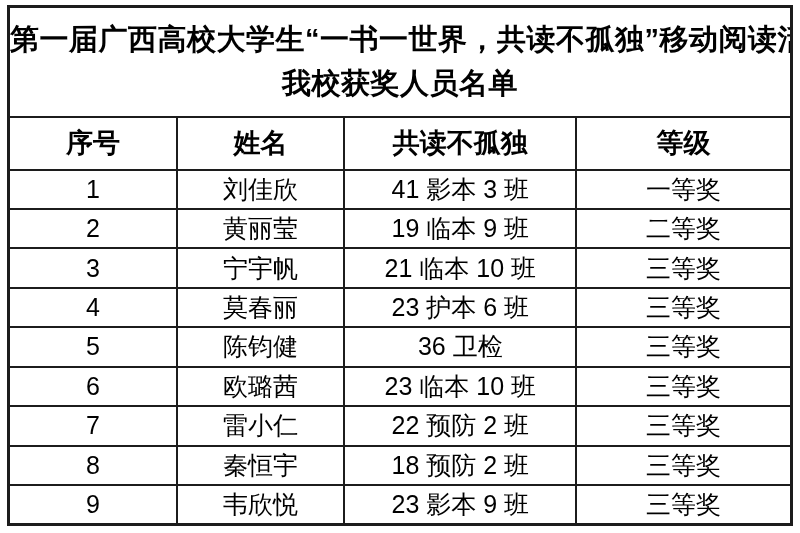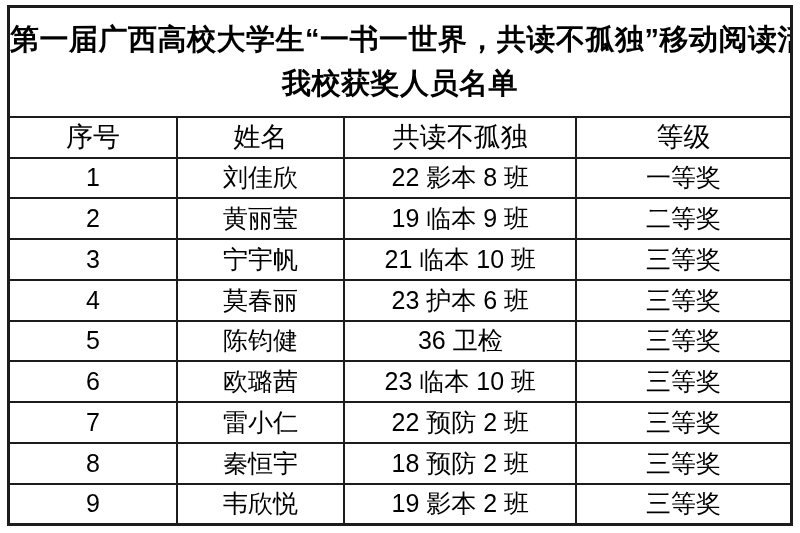--- a/index.html
+++ b/index.html
@@ -32,23 +32,23 @@
   }
   .title-cell {
     height: 110px;
     font-weight: bold;
     font-size: 29px;
     line-height: 1.5;
     letter-spacing: 0.5px;
   }
   .title-line { display: block; }
   th.col-header {
-    height: 41px;
+    height: 53px;
     font-size: 27px;
-    font-weight: normal;
+    font-weight: bold;
   }
   table.awards td.cell {
     height: 39px;
     font-size: 25px;
     font-weight: normal;
   }
 </style>
 </head>
 <body>
 
@@ -71,21 +71,21 @@
         <th class="col-header">序号</th>
         <th class="col-header">姓名</th>
         <th class="col-header">共读不孤独</th>
         <th class="col-header">等级</th>
       </tr>
     </thead>
     <tbody>
         <tr>
           <td class="cell">1</td>
           <td class="cell">刘佳欣</td>
-          <td class="cell">22 影本 8 班</td>
+          <td class="cell">41 影本 3 班</td>
           <td class="cell">一等奖</td>
         </tr>
         <tr>
           <td class="cell">2</td>
           <td class="cell">黄丽莹</td>
           <td class="cell">19 临本 9 班</td>
           <td class="cell">二等奖</td>
         </tr>
         <tr>
           <td class="cell">3</td>
@@ -119,18 +119,18 @@
         </tr>
         <tr>
           <td class="cell">8</td>
           <td class="cell">秦恒宇</td>
           <td class="cell">18 预防 2 班</td>
           <td class="cell">三等奖</td>
         </tr>
         <tr>
           <td class="cell">9</td>
           <td class="cell">韦欣悦</td>
-          <td class="cell">19 影本 2 班</td>
+          <td class="cell">23 影本 9 班</td>
           <td class="cell">三等奖</td>
         </tr>
       </tbody>
   </table>
 </div>
 
 </body></html>

